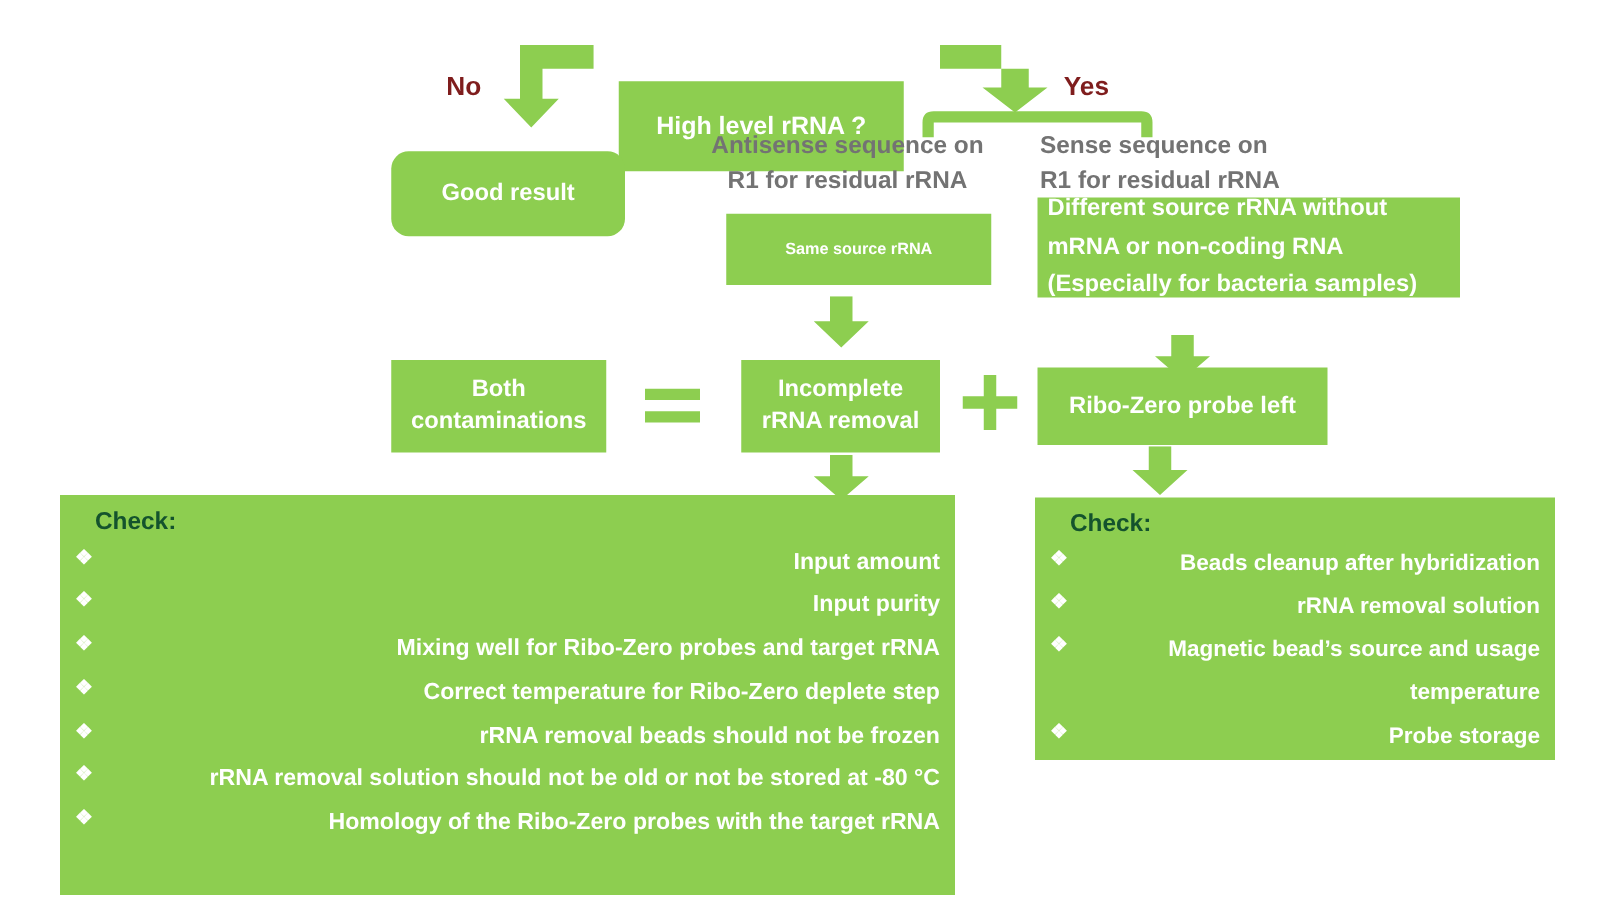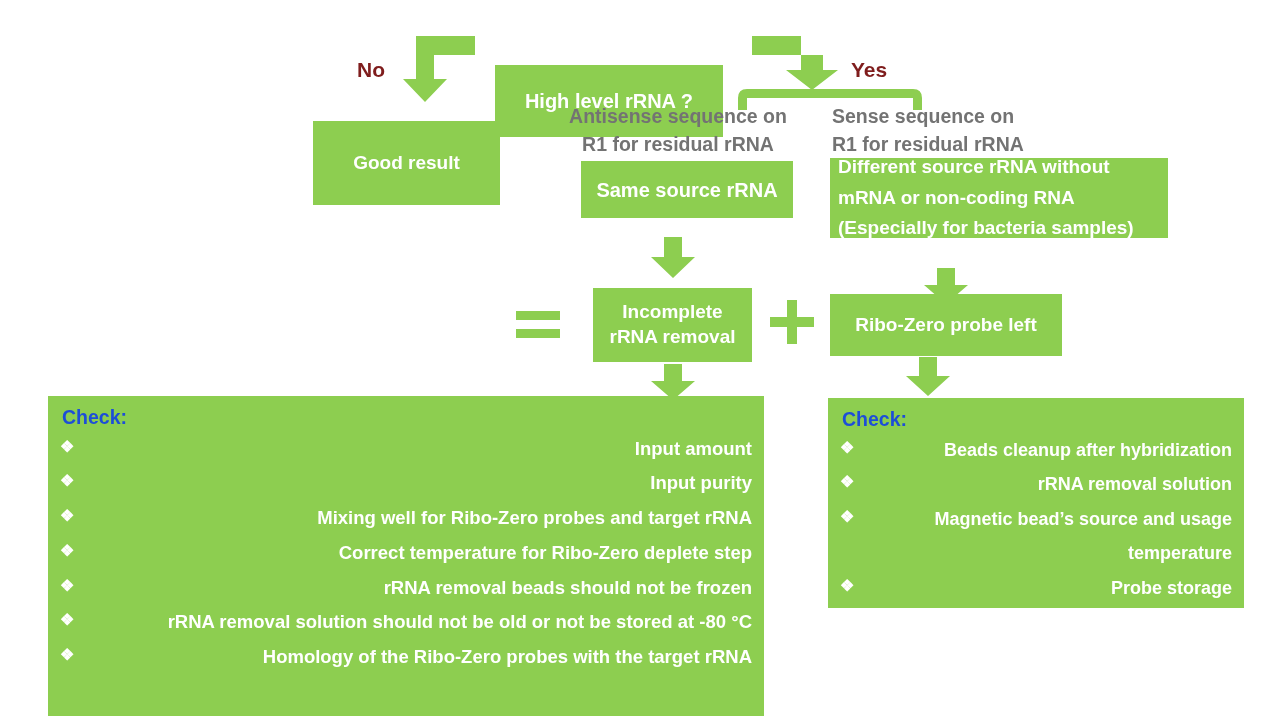--- a/index.html
+++ b/index.html
@@ -46,22 +46,22 @@
     position: absolute;
     background: #8DCE50;
     color: #ffffff;
     box-sizing: border-box;
     padding: 10px 12px 10px 12px;
   }
   .list-title {
     font-weight: bold;
     font-size: 19px;
     line-height: 1.0;
-    margin: 2px 0 2px 2px;
-    color:#1d4ed8;
+    margin: 2px 0 2px 16px;
+    color:#14532d;
   }
   .list-items { margin: 0; padding: 0; list-style: none; }
   .list-item {
     display: flex;
     align-items: flex-start;
     font-weight: bold;
     color: #ffffff;
   }
   .bullet-glyph {
     flex: 0 0 auto;
@@ -93,52 +93,54 @@
 
 <div id="canvas">
 
   <div class="box" id="node-high-level" style="left:495px; top:17px; width:228px; height:72px; font-size:20px;margin-top:48px;">High level rRNA ?</div>
 
   <svg class="elbow" style="left:400px; top:33px; width:75px; height:72px;" viewBox="0 0 75 72">
     <path d="M75 3 L75 22 L34 22 L34 46 L47 46 L25 69 L3 46 L16 46 L16 3 Z" fill="#8DCE50"></path>
   </svg>
   <div class="yn-label" style="left:357px; top:58px;">No</div>
 
-  <div class="box" id="node-good-result" style="left:313px; top:121px; width:187px; height:84px; font-size:19px;">Good result</div>
+  <div class="box" id="node-good-result" style="left:313px; top:121px; width:187px; height:68px; font-size:19px;border-radius:14px;">Good result</div>
 
   <svg class="elbow" style="left:750px; top:33px; width:92px; height:58px;" viewBox="0 0 92 58">
     <path d="M2 3 L2 22 L73 22 L73 37 L88 37 L62 57 L36 37 L51 37 L51 3 Z" fill="#8DCE50"></path>
   </svg>
   <div class="yn-label" style="left:851px; top:58px;">Yes</div>
 
   <svg class="bracket" style="left:735px; top:86px; width:190px; height:24px;" viewBox="0 0 190 24">
     <path d="M3 24 L3 12 Q3 3 12 3 L178 3 Q187 3 187 12 L187 24 L178 24 L178 12 L12 12 L12 24 Z" fill="#8DCE50"></path>
   </svg>
 
   <div class="plain-label" style="left:558px; top:103px; width:240px; text-align:center; font-size:19.5px;">Antisense sequence on
 R1 for residual rRNA</div>
 
   <div class="plain-label" style="left:832px; top:103px; width:250px; text-align:left; font-size:19.5px;">Sense sequence on
 R1 for residual rRNA</div>
 
-  <div class="box" id="node-same-source" style="left:581px; top:161px; width:212px; height:57px; font-size:20px;">Same source rRNA</div>
+  <div class="box" id="node-same-source" style="left:581px; top:171px; width:212px; height:57px; font-size:13px;">Same source rRNA</div>
 
   <div class="box" id="node-different-source" style="left:830px; top:158px; width:338px; height:80px; font-size:19px;
               justify-content:flex-start; text-align:left; padding:6px 8px 6px 8px; line-height:1.62;">Different source rRNA without
 mRNA or non-coding RNA
 (Especially for bacteria samples)</div>
 
   <svg class="arrow-down" style="left:650px; top:237px; width:46px; height:42px;" viewBox="0 0 46 42">
     <path d="M14 0 L32 0 L32 20 L45 20 L23 41 L1 20 L14 20 Z" fill="#8DCE50"></path>
   </svg>
 
   <svg class="arrow-down" style="left:923px; top:268px; width:46px; height:37px;" viewBox="0 0 46 37">
     <path d="M14 0 L32 0 L32 17 L45 17 L23 36 L1 17 L14 17 Z" fill="#8DCE50"></path>
   </svg>
 
+  <div class="box" id="node-both-contaminations" style="left:313px; top:288px; width:172px; height:74px; font-size:19px;">Both
+contaminations</div>
 
   <div class="opsign" style="left:516px; top:311px; width:44px; height:28px;">
     <span style="width:44px;height:9px;margin-bottom:9px;"></span>
     <span style="width:44px;height:9px;"></span>
 
   </div>
 
   <div class="box" id="node-incomplete-removal" style="left:593px; top:288px; width:159px; height:74px; font-size:19px;text-align:center;">Incomplete
 rRNA removal</div>
 

